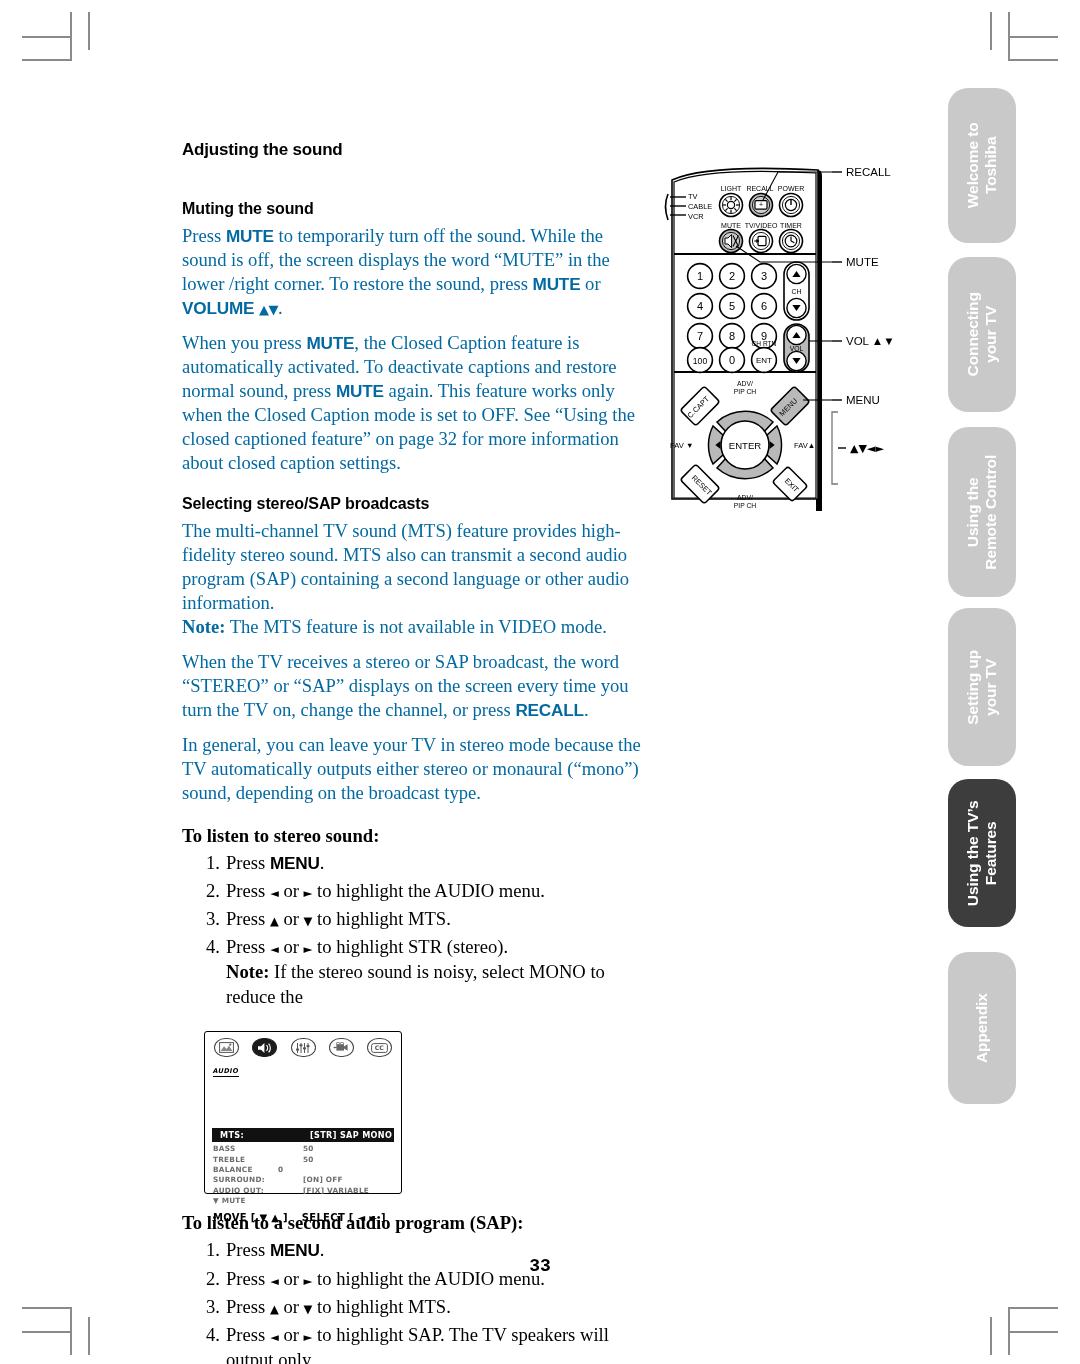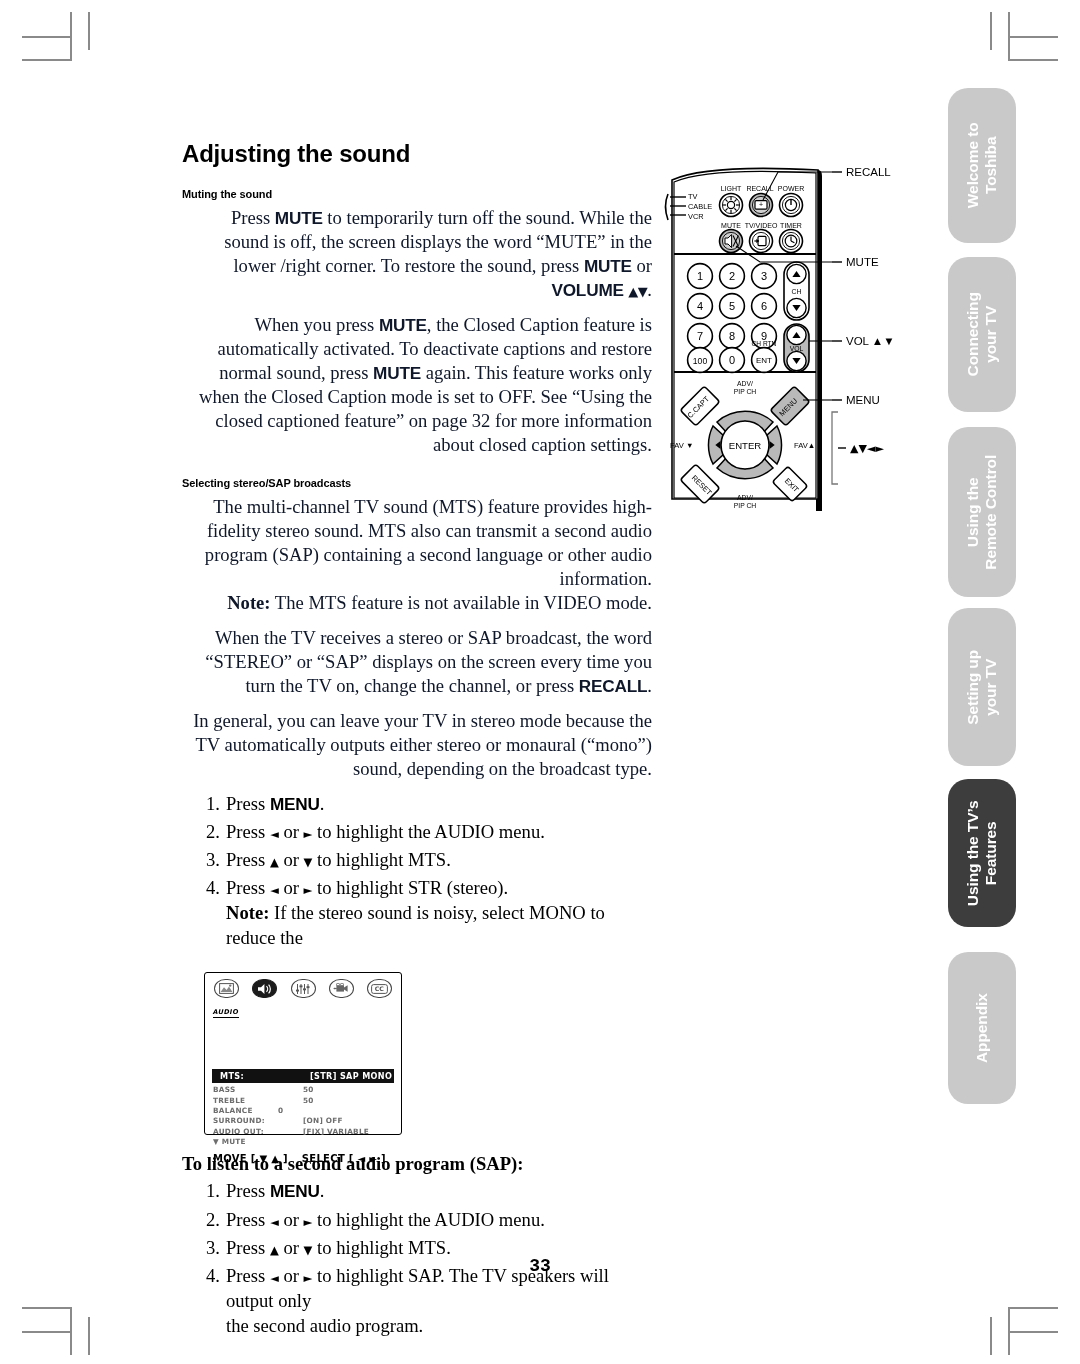--- a/index.html
+++ b/index.html
@@ -15,33 +15,33 @@
   .crop.h{height:2px;}
   .crop.v{width:2px;}
 
   
   #content{
     position:absolute;left:182px;top:140px;width:470px;
   }
 
   h1.page-title{
     font-family:"Liberation Sans", sans-serif;
-    font-size:24px;font-weight:bold;letter-spacing:-0.2px;
-    margin:0 0 20px 0;color:#000;
+    font-size:17px;font-weight:bold;letter-spacing:-0.2px;
+    margin:0 0 40px 0;color:#000;
   }
   h2.sub{
     font-family:"Liberation Sans", sans-serif;
-    font-size:11px;font-weight:bold;letter-spacing:-0.1px;
+    font-size:16px;font-weight:bold;letter-spacing:-0.1px;
     margin:0 0 6px 0;color:#000;
   }
   h2.sub.spaced{margin-top:20px;}
 
   p.body{
     font-size:18.6px;line-height:1.29;margin:0 0 11px 0;
-    color:#0f172a;text-align:right;
+    color:#0369a1;text-align:left;
   }
   p.body.tight{margin-bottom:0;}
   .sans-bold{font-family:"Liberation Sans", sans-serif;font-weight:bold;font-size:17.2px;letter-spacing:-0.2px;}
   .serif-bold{font-weight:bold;}
   .arrows{font-family:"DejaVu Sans", sans-serif;font-size:13px;letter-spacing:-0.5px;}
   .arrows-sm{font-family:"DejaVu Sans", sans-serif;font-size:11.5px;}
 
   h3.listhead{
     font-size:18.6px;font-weight:bold;margin:20px 0 4px 0;color:#000;
     font-family:"Liberation Serif", serif;
@@ -155,20 +155,21 @@
   <h2 class="sub spaced">Selecting stereo/SAP broadcasts</h2>
 
   <p class="body tight">The multi-channel TV sound (MTS) feature provides high-fidelity stereo sound. MTS also can transmit a second audio program (SAP) containing a second language or other audio information.</p>
 
   <p class="body"><span class="serif-bold">Note:</span> The MTS feature is not available in VIDEO mode.</p>
 
   <p class="body">When the TV receives a stereo or SAP broadcast, the word “STEREO” or “SAP” displays on the screen every time you turn the TV on, change the channel, or press <span class="sans-bold">RECALL</span>.</p>
 
   <p class="body">In general, you can leave your TV in stereo mode because the TV automatically outputs either stereo or monaural (“mono”) sound, depending on the broadcast type.</p>
 
+  <h3 class="listhead">To listen to stereo sound:</h3>
 
   <ol class="steps">
     <li>Press <span class="sans-bold">MENU</span>.</li>
     <li>Press <span class="arrows-sm">◄</span> or <span class="arrows-sm">►</span> to highlight the AUDIO menu.</li>
     <li>Press <span class="arrows-sm">▲</span> or <span class="arrows-sm">▼</span> to highlight MTS.</li>
     <li>Press <span class="arrows-sm">◄</span> or <span class="arrows-sm">►</span> to highlight STR (stereo).<span class="note-line"><span class="serif-bold">Note:</span> If the stereo sound is noisy, select MONO to reduce the</span></li>
   </ol>
 
   <div id="audio-menu">
     <div class="iconrow">

